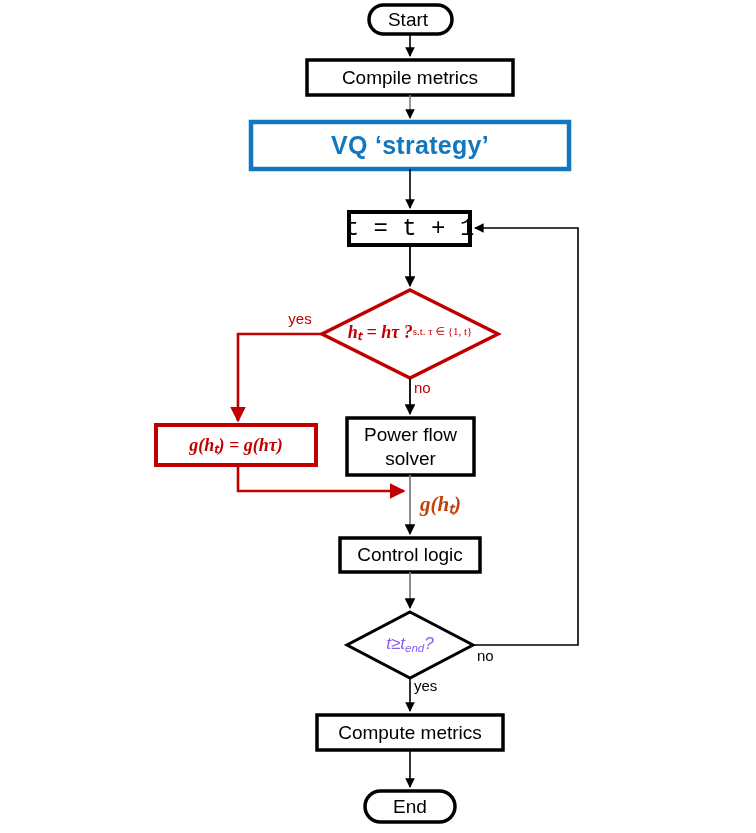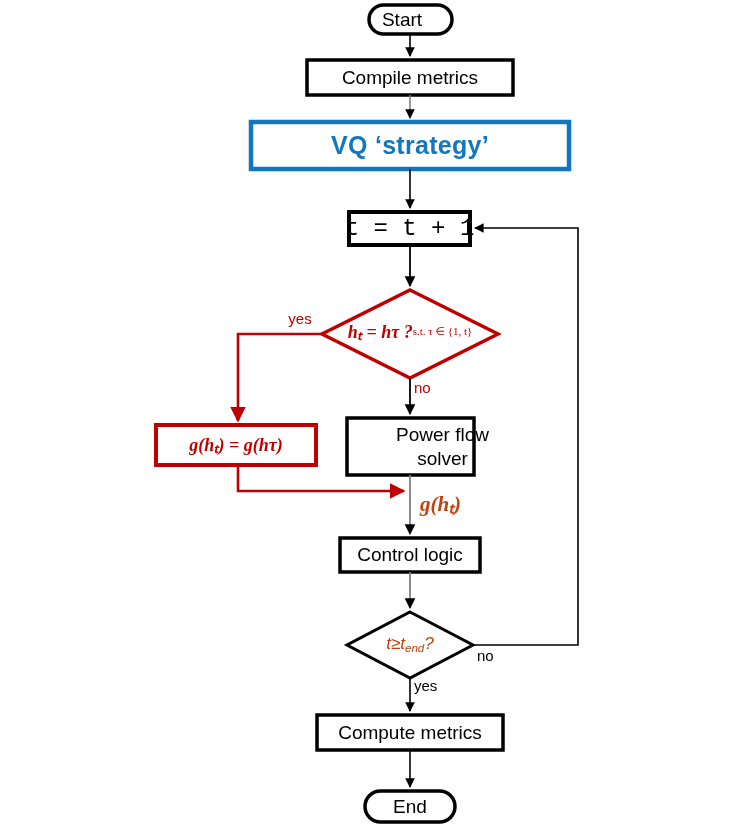--- a/index.html
+++ b/index.html
@@ -78,21 +78,21 @@
   }
   .lbl-small-black {
     font-family: "Liberation Sans", sans-serif;
     font-size: 15px;
     color: #000000;
   }
   .lbl-cond {
     font-family: "Liberation Sans", sans-serif;
     font-size: 17px;
     font-style: italic;
-    color: #c2410c;
+    color: #8b5cf6;
   }
   sub { font-size: 0.68em; vertical-align: -0.28em; }
   .two-line { display: block; line-height: 1.25; }
 </style>
 </head>
 <body>
 
 <div id="canvas">
 
   <svg id="flow-svg" viewBox="0 0 756 833">
@@ -148,36 +148,36 @@
 
     <line x1="410" y1="572" x2="410" y2="608" stroke="#808080" stroke-width="1.8" marker-end="url(#arrowGray)"></line>
 
     <path d="M 473 645 L 578 645 L 578 228 L 475 228" fill="none" stroke="#000000" stroke-width="1.6" marker-end="url(#arrowBlack)"></path>
 
     <line x1="410" y1="678" x2="410" y2="711" stroke="#000000" stroke-width="1.6" marker-end="url(#arrowBlack)"></line>
 
     <line x1="410" y1="750" x2="410" y2="787" stroke="#000000" stroke-width="1.6" marker-end="url(#arrowBlack)"></line>
   </svg>
 
-  <div class="node-label lbl-plain" style="left:369px; top:5px; width:66px; height:29px;">Start</div>
+  <div class="node-label lbl-plain" style="left:369px; top:5px; width:66px; height:29px;padding-left:6px;">Start</div>
 
   <div class="node-label lbl-plain" style="left:307px; top:60px; width:206px; height:35px;">Compile metrics</div>
 
   <div class="node-label lbl-blue" style="left:251px; top:122px; width:318px; height:47px;">VQ ‘strategy’</div>
 
   <div class="node-label lbl-math" style="left:349px; top:212px; width:121px; height:33px;">t = t + 1</div>
 
   <div class="node-label" style="left:322px; top:304px; width:176px; height:56px; flex-direction:row;">
     <span class="lbl-math-red two-line">hₜ = hτ ?</span>
     <span class="lbl-math-red2 two-line">s.t. τ ∈ {1, t}</span>
   </div>
 
   <div class="node-label lbl-math-red" style="left:156px; top:425px; width:160px; height:40px;">g(hₜ) = g(hτ)</div>
 
-  <div class="node-label" style="left:347px; top:418px; width:127px; height:57px; flex-direction:column;padding-left:32px;">
+  <div class="node-label" style="left:347px; top:418px; width:127px; height:57px; flex-direction:column;">
     <span class="lbl-plain two-line">Power flow</span>
     <span class="lbl-plain two-line">solver</span>
   </div>
 
   <div class="node-label lbl-plain" style="left:340px; top:538px; width:140px; height:34px;">Control logic</div>
 
   <div class="node-label lbl-cond" style="left:347px; top:630px; width:126px; height:30px;">
     <span>t≥t<sub>end</sub>?</span>
   </div>
 

